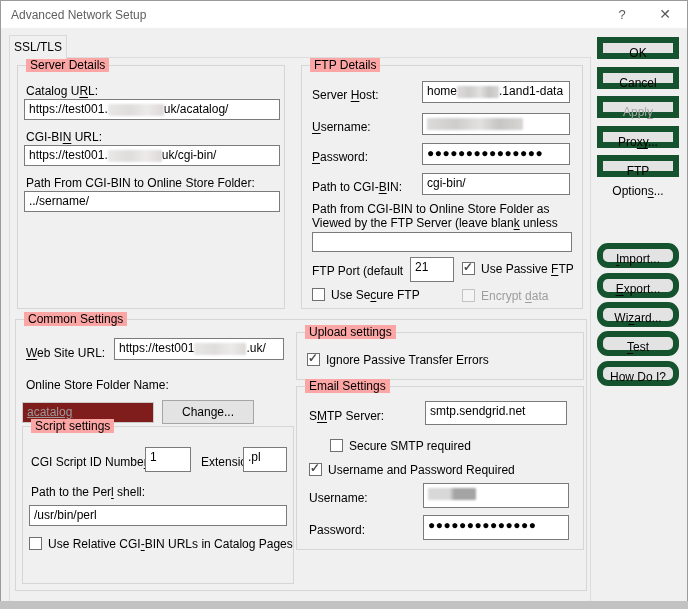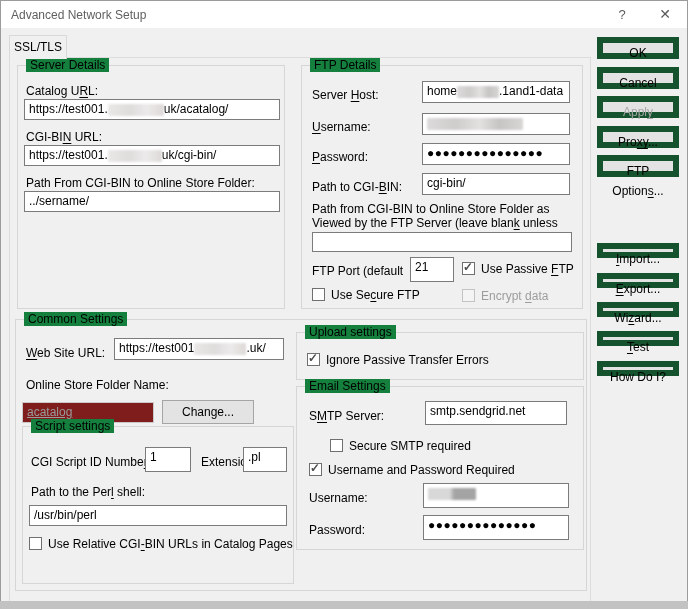--- a/index.html
+++ b/index.html
@@ -12,38 +12,38 @@
   #title{position:absolute;left:10px;top:7px;color:#5f5f5f;font-size:12px;}
   .tb-btn{position:absolute;top:0;width:32px;height:27px;text-align:center;line-height:27px;color:#5a5a5a;font-size:13px;cursor:default;}
   #helpbtn{left:605px;}
   #closebtn{left:648px;font-size:14px;}
   #tab{
     position:absolute;left:9px;top:35px;width:56px;height:23px;background:#f0f0f0;
     border:1px solid #d9d9d9;border-bottom:none;text-align:center;line-height:22px;z-index:2;
   }
   #tabpage{position:absolute;left:9px;top:57px;width:582px;height:545px;border:1px solid #dcdcdc;background:#f0f0f0;box-sizing:border-box;}
   .grp{position:absolute;border:1px solid #d6d6d6;box-sizing:border-box;}
-  .grp-title{position:absolute;top:-8px;left:8px;background:#15803d;padding:0 4px;white-space:nowrap;}
+  .grp-title{position:absolute;top:-8px;left:8px;background:#fca5a5;padding:0 4px;white-space:nowrap;}
   .lbl{position:absolute;white-space:nowrap;}
   .tb{
     position:absolute;background:#fff;border:1px solid #7b7b7b;box-sizing:border-box;
     padding:2px 4px;white-space:nowrap;overflow:hidden;line-height:15px;
   }
   .tb.disabled{background:#7f1d1d;border-color:#c9c9c9;color:#9a9a9a;text-decoration:underline;}
   .tb .dots{font-weight:bold;letter-spacing:0.5px;font-size:12px;}
   .redact{display:inline-block;height:12px;vertical-align:middle;border-radius:1px;
     background:linear-gradient(90deg,#dcdada,#cfcccc 30%,#e3e0e0 55%,#c7c4c4 75%,#d8d5d5);
     filter:blur(1.2px);}
   .redact.light{background:linear-gradient(90deg,#eae7e7,#dfdcdc 40%,#eceaea 70%,#ded9d9);}
   .redact.duo{background:linear-gradient(90deg,#d8d8d8 0 45%,#a4a4a4 55% 100%);}
   .btn{
     position:absolute;left:597px;width:82px;height:22px;background:#e3e3e3;border:6px solid #14532d;
     box-sizing:border-box;text-align:center;line-height:20px;cursor:default;
   }
-  .btn.small-col{height:15px;line-height:21px;}
+  .btn.small-col{height:25px;line-height:21px;border-radius:11px;}
   .btn.disabled{color:#a6a6a6;}
   .btn-inline{position:absolute;background:#e3e3e3;border:1px solid #a5a5a5;box-sizing:border-box;text-align:center;cursor:default;}
   .cbrow{position:absolute;white-space:nowrap;}
   .cb{display:inline-block;width:13px;height:13px;background:#fff;border:1px solid #707070;box-sizing:border-box;vertical-align:-2px;position:relative;}
   .cb.checked::after{content:"✓";position:absolute;left:0px;top:-3px;font-size:12px;font-weight:bold;color:#4c4c4c;}
   .cb.dis{border-color:#c3c3c3;background:#f4f4f4;}
   .cbrow.grayed{color:#9d9d9d;}
   .cbrow .cblabel{margin-left:6px;}
   u{text-underline-offset:2px;}
   #bottomstrip{position:absolute;left:0;top:601px;width:688px;height:8px;background:#c2c2c2;}

